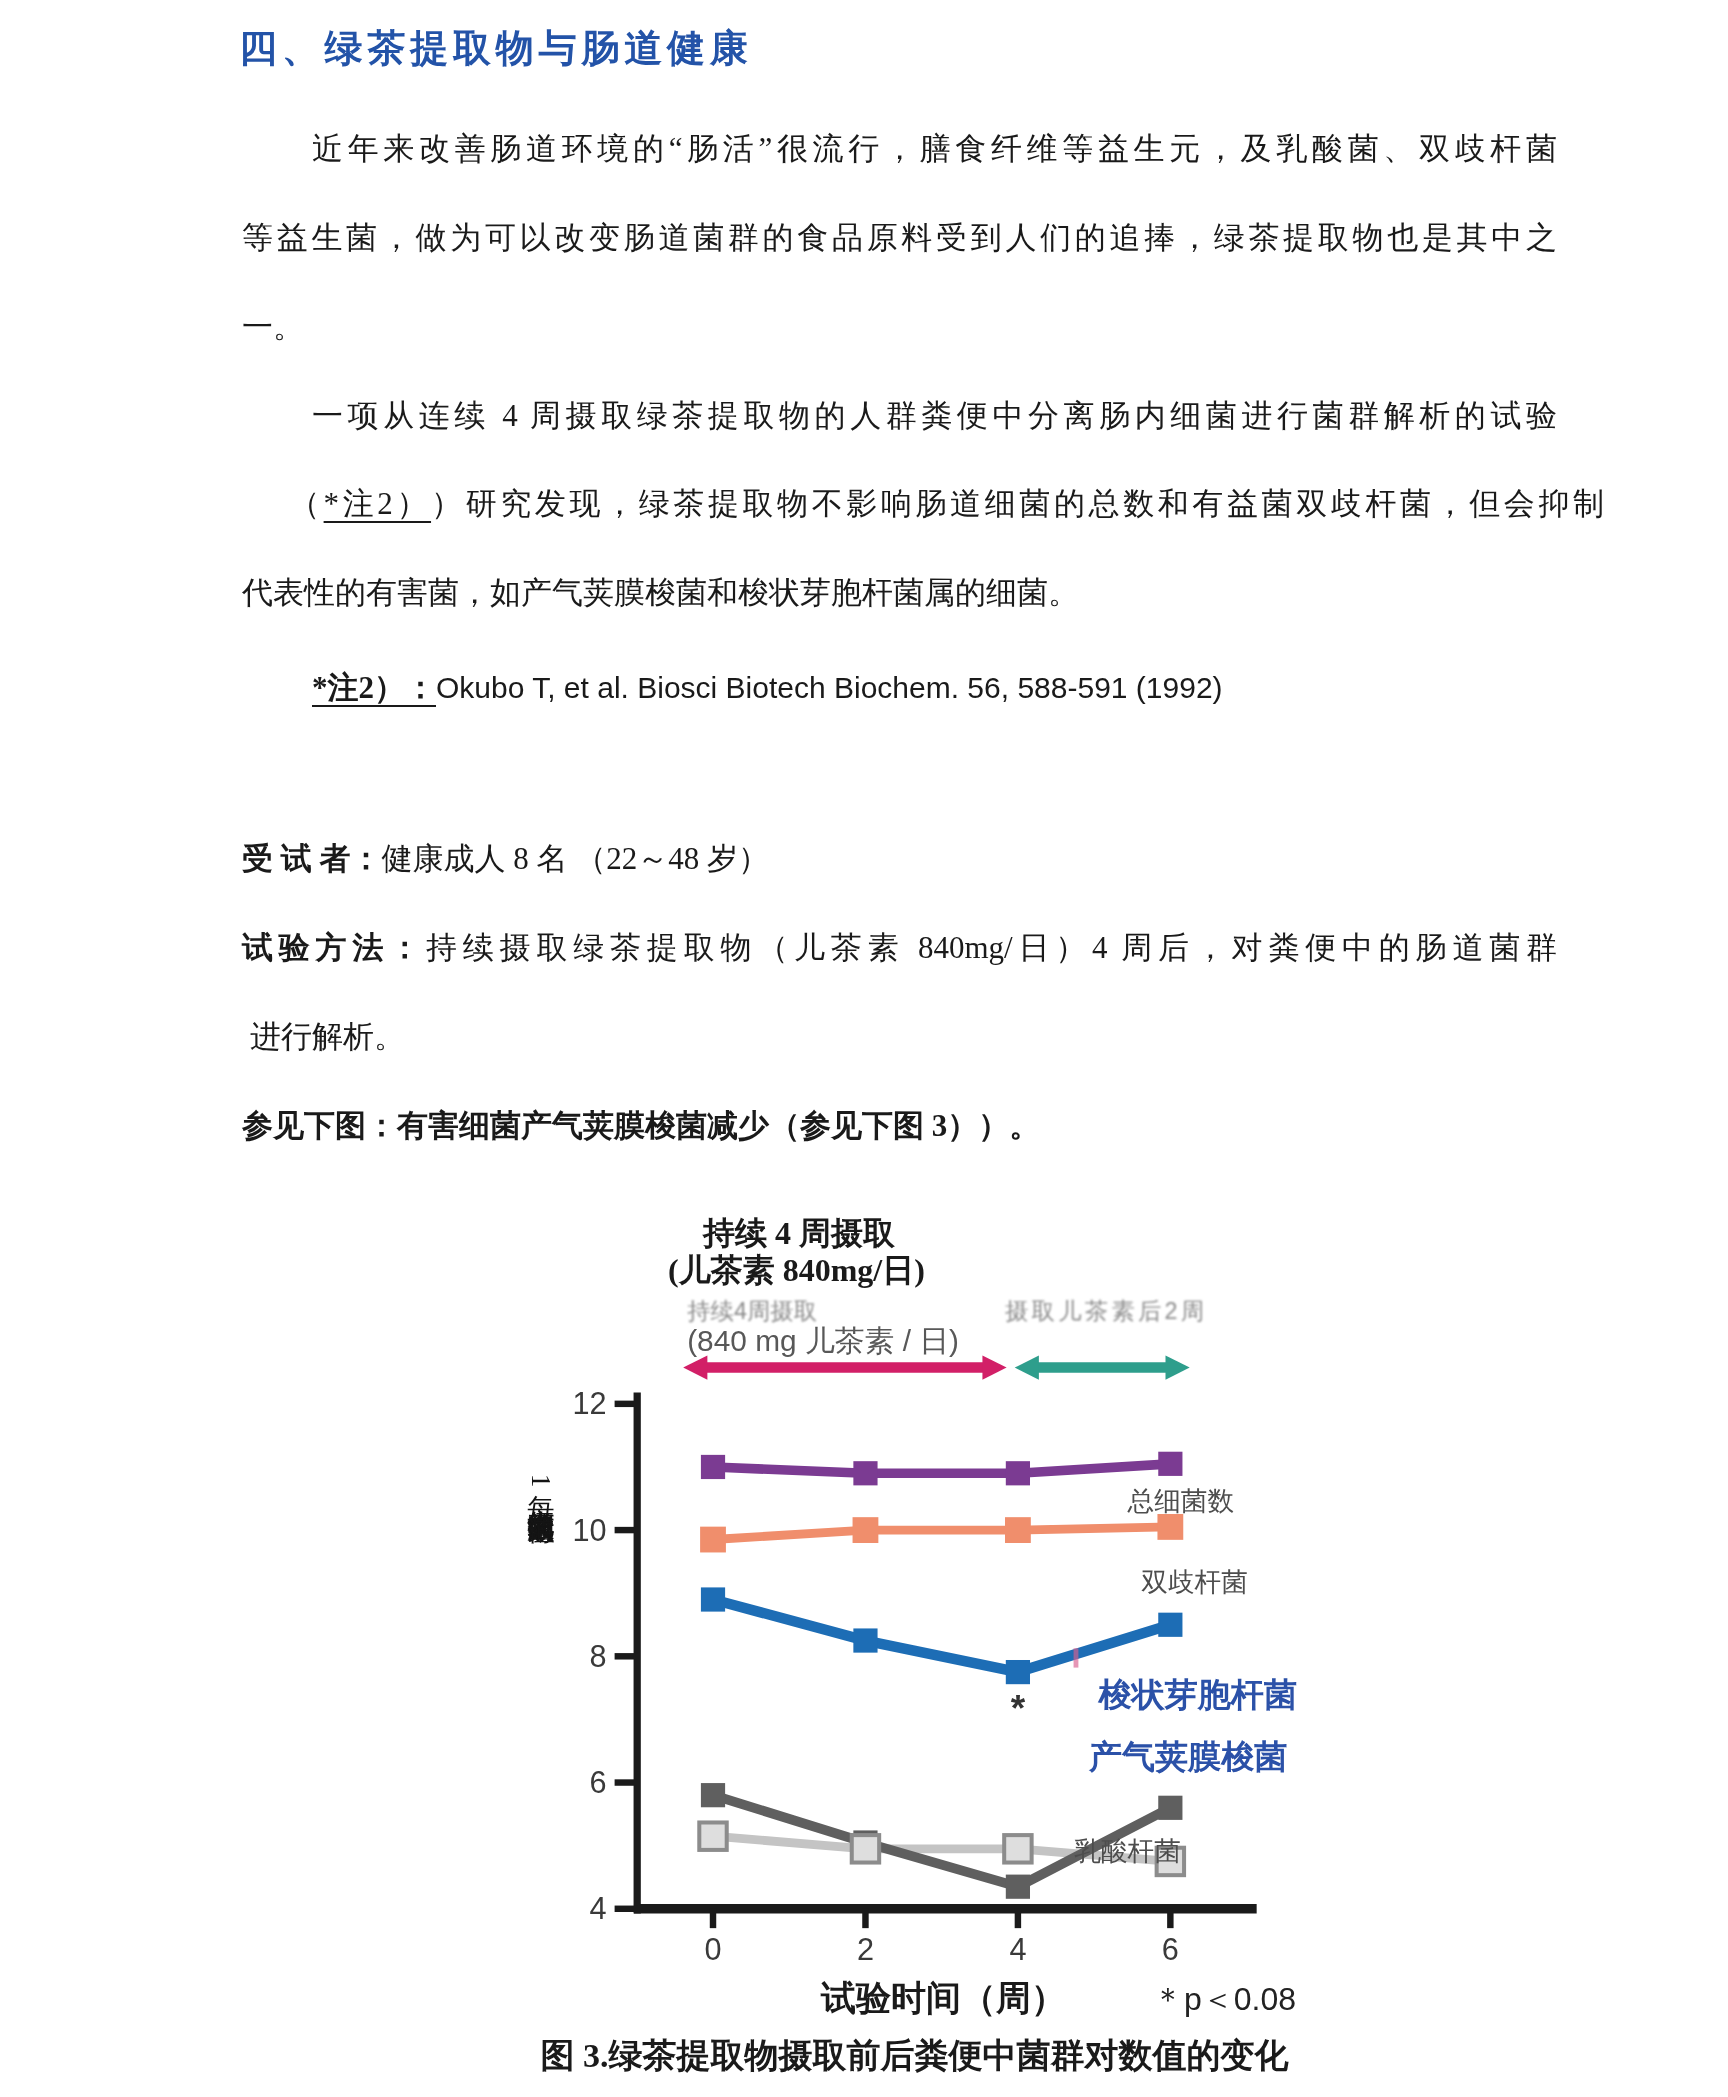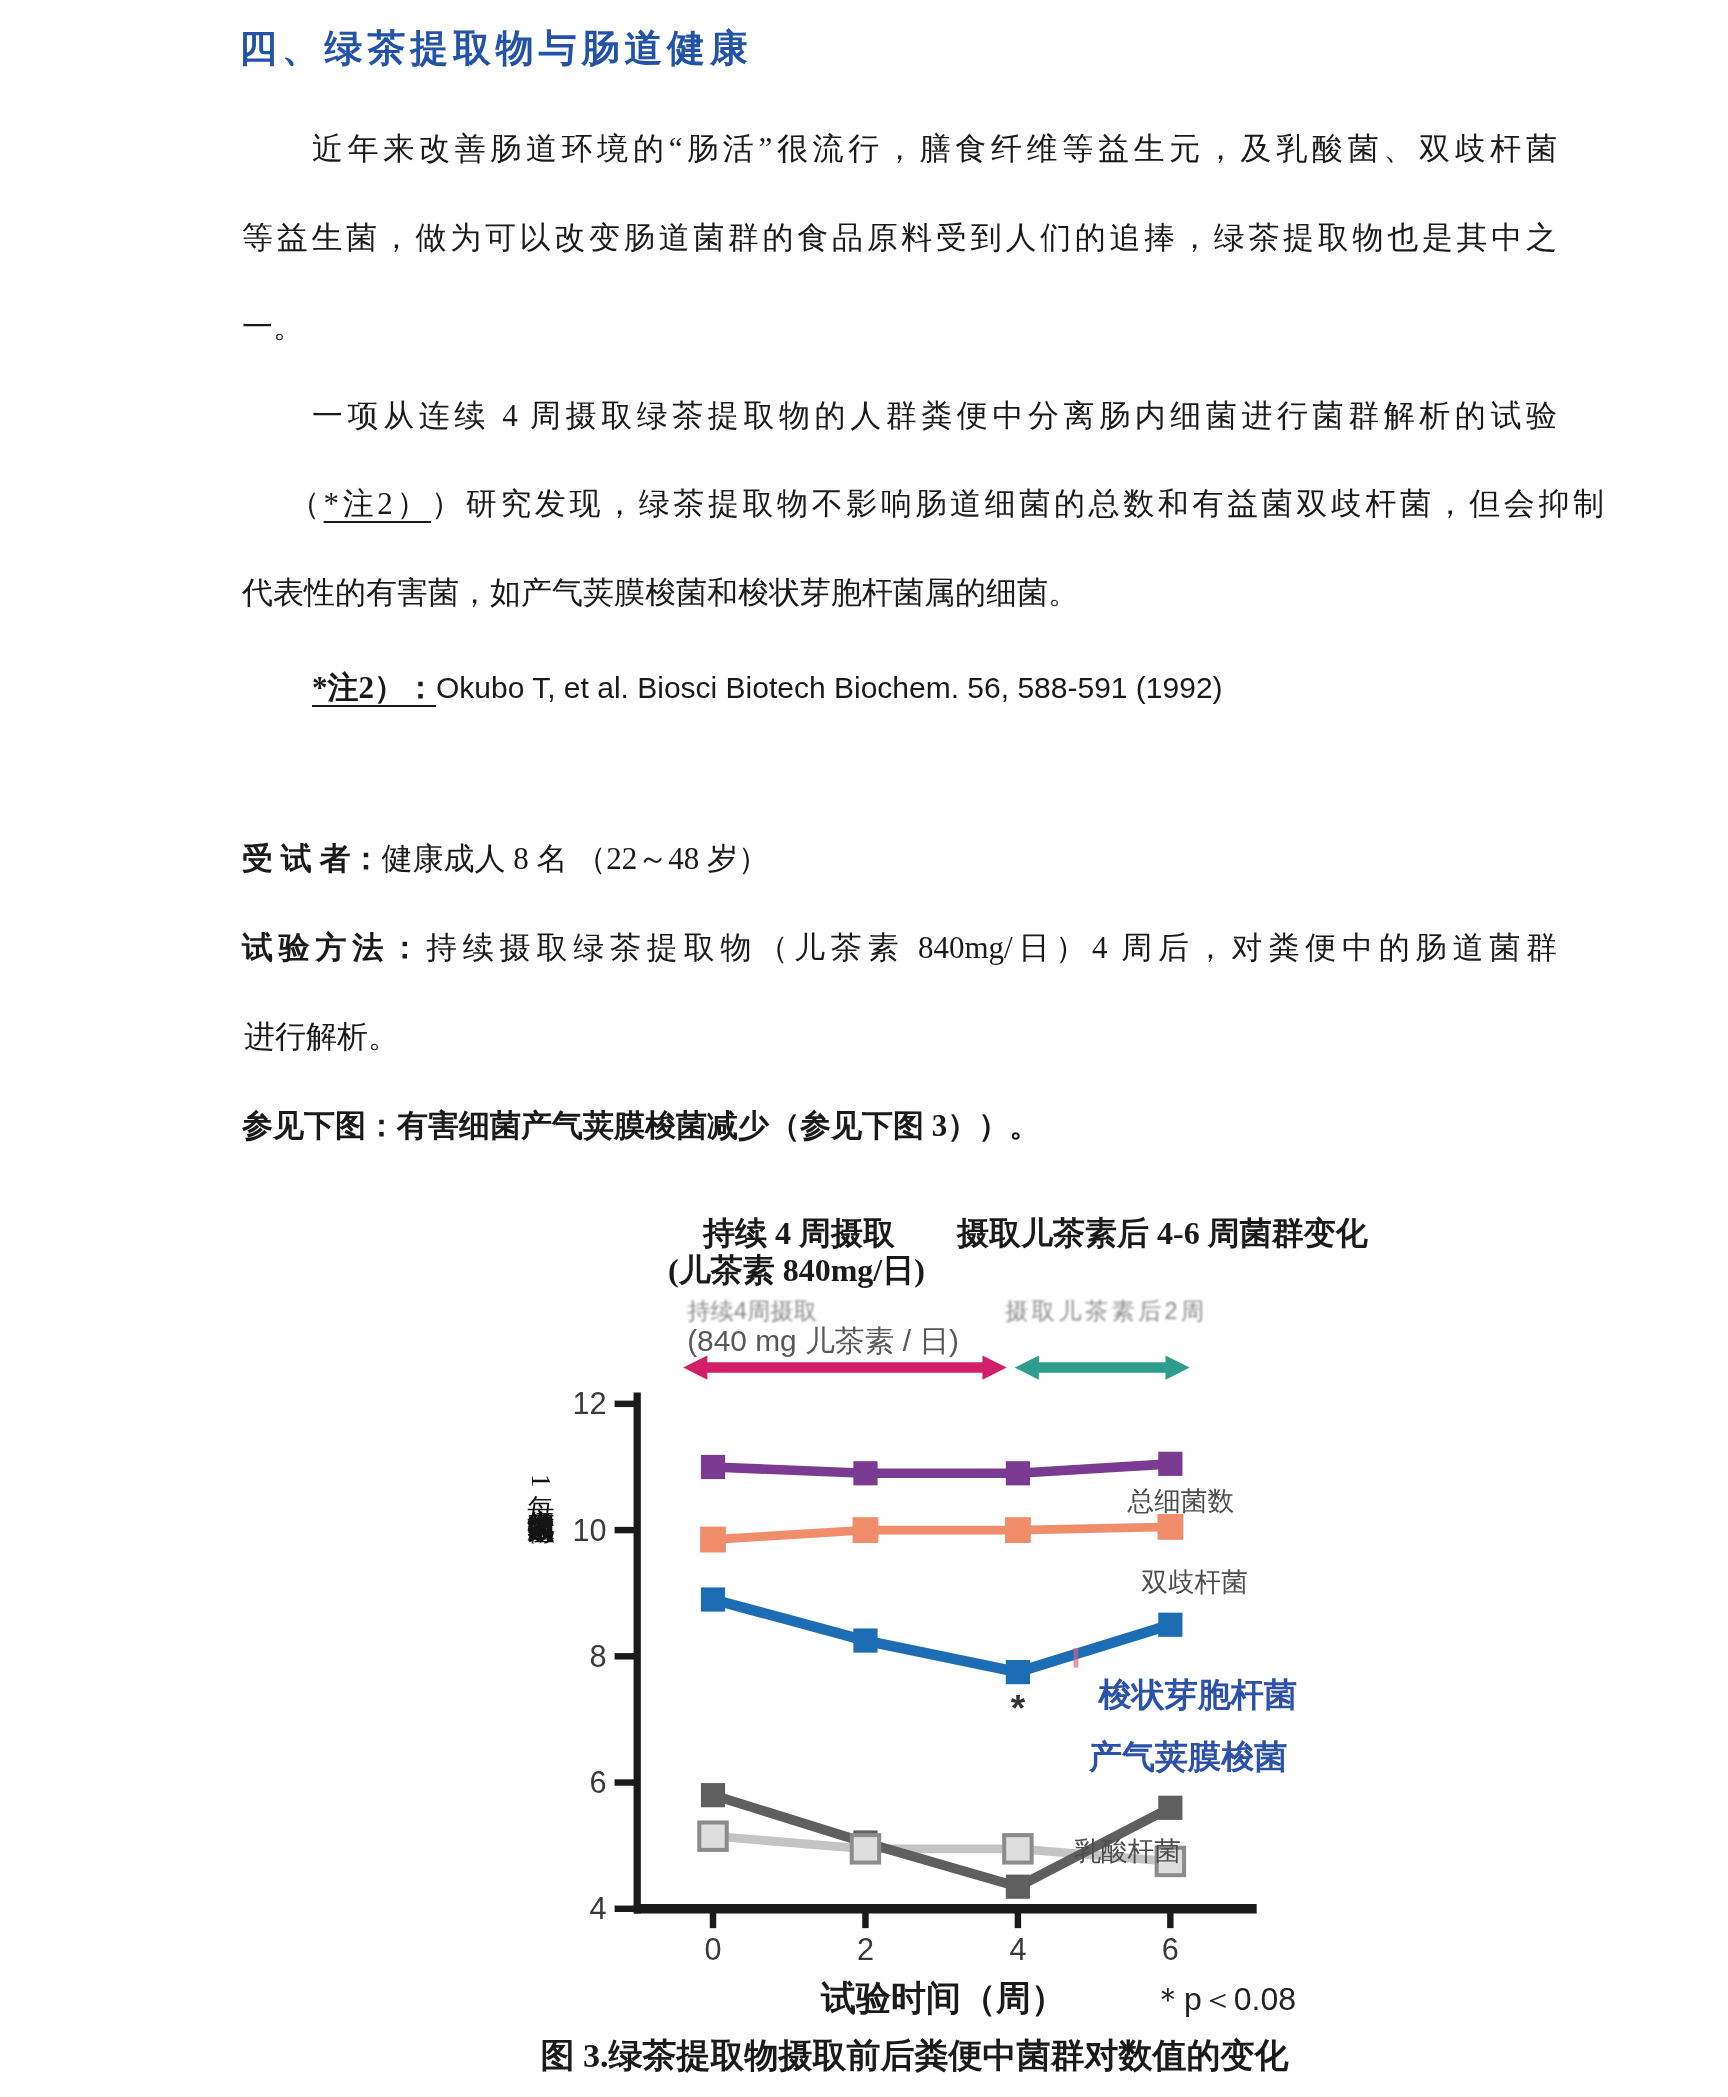--- a/index.html
+++ b/index.html
@@ -35,29 +35,28 @@
     <span class="cjk b ul" style="font-size:31px;">*注2）：</span><span class="lat" style="font-size:30px;">Okubo T, et al. Biosci Biotech Biochem. 56, 588-591 (1992)</span>
   </div>
 
   <div class="abs body-line" style="left:242px;top:837px;">
     <span class="cjk b">受 试 者：</span><span class="cjk">健康成人 8 名 （22～48 岁）</span>
   </div>
 
   <div class="abs body-line j" style="left:242px;top:926px;width:1315px;">
     <span class="cjk b">试验方法：</span><span class="cjk">持续摄取绿茶提取物（儿茶素 840mg/日）4 周后，对粪便中的肠道菌群</span>
   </div>
-  <div class="abs cjk body-line" style="left:244px;top:1015px;">进行解析。</div>
+  <div class="abs cjk body-line" style="left:250px;top:1015px;">进行解析。</div>
 
   <div class="abs body-line" style="left:242px;top:1104px;">
     <span class="cjk b">参见下图：</span><span class="cjk b">有害细菌产气荚膜梭菌减少（参见下图 3））。</span>
   </div>
 
   <div class="abs cjk b" style="left:703px;top:1212px;font-size:32px;">持续 4 周摄取</div>
   <div class="abs cjk b" style="left:668px;top:1249px;font-size:32px;">(儿茶素 840mg/日)</div>
-  <div class="abs cjk b" style="left:957px;top:1212px;font-size:32px;">摄取儿茶素后 4-6 周菌群变化</div>
 
   <div class="abs cjk" style="left:523px;top:1473px;writing-mode:vertical-rl;font-size:27.4px;letter-spacing:0.8px;color:#141414;">每1克粪便中细菌数的对数值</div>
 
   <svg id="chart-svg" class="abs" viewBox="0 0 1040 1060" style="left:500px;top:1178px;width:839px;height:855px;">
       <line x1="170" y1="266" x2="170" y2="912" stroke="#1a1a1a" stroke-width="9"></line>
       <line x1="166" y1="906" x2="938" y2="906" stroke="#1a1a1a" stroke-width="12"></line>
       <line x1="142" y1="280" x2="171" y2="280" stroke="#1a1a1a" stroke-width="8"></line>
       <text x="132" y="293" text-anchor="end" font-size="38" fill="#3a3a3a">12</text>
       <line x1="142" y1="436.5" x2="171" y2="436.5" stroke="#1a1a1a" stroke-width="8"></line>
       <text x="132" y="449.5" text-anchor="end" font-size="38" fill="#3a3a3a">10</text>

